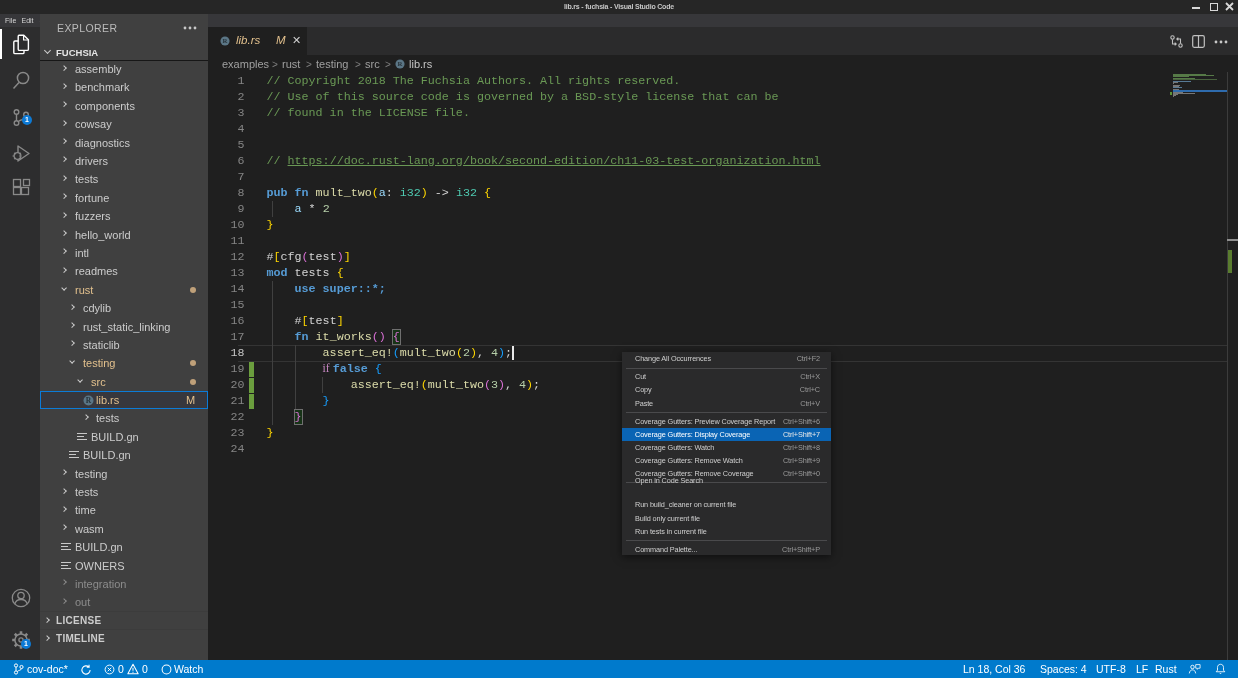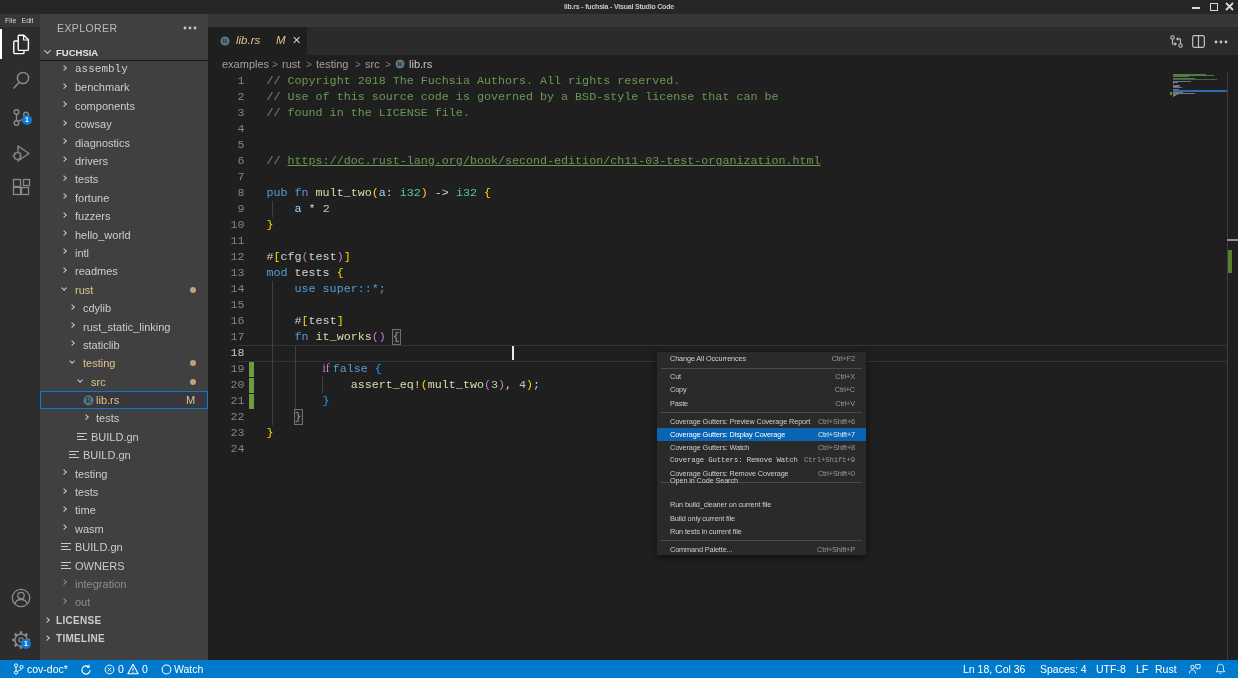--- a/index.html
+++ b/index.html
@@ -21,32 +21,32 @@
 #tabbar { position:absolute; left:0; top:0px; width:1030px; height:28px; background:#2b2b2c; }
 #tab1 { position:absolute; left:0; top:0; width:99px; height:28px; background:#1f1f1f; }
 #breadcrumb { position:absolute; left:0; top:28px; width:1030px; height:17px; background:#1f1f1f;
   font-size:11px; color:#a0a0a0; }
 #code { position:absolute; left:0; top:45px; width:1030px; height:588px; background:#1f1f1f;
   font-family:"Liberation Mono", monospace; font-size:11.7px; }
 .cl { position:absolute; left:58.5px; height:16px; line-height:16px; white-space:pre; color:#d4d4d4; }
 .lnum { position:absolute; left:0px; width:36.5px; height:16px; line-height:16px;
   text-align:right; color:#858585; font-size:11.6px; }
 .c { color:#6A9955; } 
-.k { color:#569CD6; } 
+.k { color:#569CD6;font-weight:bold; } 
 .ck { color:#C586C0;font-family:Liberation Serif, serif; } 
 .f { color:#DCDCAA; } 
 .t { color:#4EC9B0; } 
 .v { color:#9CDCFE; } 
 .n { color:#B5CEA8; } 
 .bg { color:#ffd700; } 
 .bo { color:#da70d6; } 
 .bb { color:#179fff; } 
 .treerow { position:absolute; left:0; width:168px; height:18px; line-height:18px; font-size:11px; }
 #ctxmenu { position:absolute; left:622px; top:352px; width:209px; height:203px; background:#2a2a2b;
-  box-shadow:0 2px 8px rgba(0,0,0,0.55); font-size:7.3px; letter-spacing:-0.12px; color:#cfcfcf; z-index:50;margin-left:35px; }
+  box-shadow:0 2px 8px rgba(0,0,0,0.55); font-size:7.3px; letter-spacing:-0.12px; color:#cfcfcf; z-index:50; }
 .mi { position:absolute; left:0; width:209px; height:13.1px; line-height:13.1px; }
 .mi .lab { position:absolute; left:13px; }
 .mi .sc { position:absolute; right:11px; color:#9a9a9a; }
 .msep { position:absolute; left:4px; width:201px; height:1px; background:#4a4a4c; }
 </style>
 </head>
 <body>
 <div id="titlebar">
   <div id="title-text">lib.rs - fuchsia - Visual Studio Code</div>
   <div class="abs" style="left:1192px;top:6.5px;width:8px;height:2px;background:#d8d8d8"></div>
@@ -118,21 +118,21 @@
   <svg class="abs" style="left:143px;top:12px" width="14" height="4" viewBox="0 0 14 4">
       <circle cx="2" cy="2" r="1.4" fill="#c8c8c8"></circle>
       <circle cx="7" cy="2" r="1.4" fill="#c8c8c8"></circle>
       <circle cx="12" cy="2" r="1.4" fill="#c8c8c8"></circle>
     </svg>
   <div class="treerow" style="top:28px;font-weight:bold;color:#e4e4e4">
       <span style="position:absolute;left:5px;top:5.5px;width:5px;height:5px;border-right:1.2px solid #cccccc;border-bottom:1.2px solid #cccccc;transform:rotate(45deg)"></span>
       <span style="position:absolute;left:16px;font-size:9.5px;top:2px">FUCHSIA</span>
     </div>
   <div class="abs" style="left:0;top:45.6px;width:168px;height:1px;background:#171717"></div>
-  <div class="treerow" style="top:46.0px;font-family:Liberation Mono, monospace;">
+  <div class="treerow" style="top:46.0px;">
       <span style="position:absolute;left:22px;top:5.5px;width:4.2px;height:4.2px;border-right:1.2px solid #cccccc;border-bottom:1.2px solid #cccccc;transform:rotate(-45deg)"></span>
       <span style="position:absolute;left:35px;color:#cccccc">assembly</span>
     </div>
   <div class="treerow" style="top:64.4px;">
       <span style="position:absolute;left:22px;top:5.5px;width:4.2px;height:4.2px;border-right:1.2px solid #cccccc;border-bottom:1.2px solid #cccccc;transform:rotate(-45deg)"></span>
       <span style="position:absolute;left:35px;color:#cccccc">benchmark</span>
     </div>
   <div class="treerow" style="top:82.8px;">
       <span style="position:absolute;left:22px;top:5.5px;width:4.2px;height:4.2px;border-right:1.2px solid #cccccc;border-bottom:1.2px solid #cccccc;transform:rotate(-45deg)"></span>
       <span style="position:absolute;left:35px;color:#cccccc">components</span>
@@ -345,20 +345,21 @@
     <div class="lnum" style="top:193px;color:#858585">13</div>
     <div class="cl" style="top:193px"><span class="k">mod </span><span>tests </span><span class="bg">{</span></div>
     <div class="lnum" style="top:209px;color:#858585">14</div>
     <div class="cl" style="top:209px"><span class="k">    use super::*;</span></div>
     <div class="lnum" style="top:225px;color:#858585">15</div>
     <div class="lnum" style="top:241px;color:#858585">16</div>
     <div class="cl" style="top:241px"><span>    #</span><span class="bg">[</span><span>test</span><span class="bg">]</span></div>
     <div class="lnum" style="top:257px;color:#858585">17</div>
     <div class="cl" style="top:257px"><span>    </span><span class="k">fn </span><span class="f">it_works</span><span class="bo">(</span><span class="bo">)</span><span> </span><span class="bo" style="outline:1px solid #6f6f6f;background:rgba(10,90,10,0.35)">{</span></div>
     <div class="lnum" style="top:273px;color:#c6c6c6">18</div>
+    <div class="cl" style="top:273px"><span>        </span><span class="f">assert_eq!</span><span class="bb">(</span><span class="f">mult_two</span><span class="bg">(</span><span class="n">2</span><span class="bg">)</span><span>, </span><span class="n">4</span><span class="bb">)</span><span>;</span></div>
     <div class="lnum" style="top:289px;color:#858585">19</div>
     <div class="cl" style="top:289px"><span>        </span><span class="ck">if </span><span class="k">false </span><span class="bb">{</span></div>
     <div class="lnum" style="top:305px;color:#858585">20</div>
     <div class="cl" style="top:305px"><span>            </span><span class="f">assert_eq!</span><span class="bg">(</span><span class="f">mult_two</span><span class="bo">(</span><span class="n">3</span><span class="bo">)</span><span>, </span><span class="n">4</span><span class="bg">)</span><span>;</span></div>
     <div class="lnum" style="top:321px;color:#858585">21</div>
     <div class="cl" style="top:321px"><span>        </span><span class="bb">}</span></div>
     <div class="lnum" style="top:337px;color:#858585">22</div>
     <div class="cl" style="top:337px"><span>    </span><span class="bo" style="outline:1px solid #6f6f6f;background:rgba(10,90,10,0.35)">}</span></div>
     <div class="lnum" style="top:353px;color:#858585">23</div>
     <div class="cl" style="top:353px"><span class="bg">}</span></div>
@@ -416,21 +417,21 @@
       <span class="sc" style="">Ctrl+Shift+6</span>
     </div>
   <div class="mi" style="top:75.8px;background:#0a64b4;">
       <span class="lab" style="color:#ffffff;">Coverage Gutters: Display Coverage</span>
       <span class="sc" style="color:#e8e8e8;">Ctrl+Shift+7</span>
     </div>
   <div class="mi" style="top:88.9px;">
       <span class="lab" style="">Coverage Gutters: Watch</span>
       <span class="sc" style="">Ctrl+Shift+8</span>
     </div>
-  <div class="mi" style="top:101.9px;font-family:Liberation Mono, monospace;">
+  <div class="mi" style="top:101.9px;">
       <span class="lab" style="">Coverage Gutters: Remove Watch</span>
       <span class="sc" style="">Ctrl+Shift+9</span>
     </div>
   <div class="mi" style="top:115.0px;">
       <span class="lab" style="">Coverage Gutters: Remove Coverage</span>
       <span class="sc" style="">Ctrl+Shift+0</span>
     </div>
   <div class="msep" style="top:130.4px"></div>
   <div class="mi" style="top:122px;">
       <span class="lab" style="">Open in Code Search</span>

